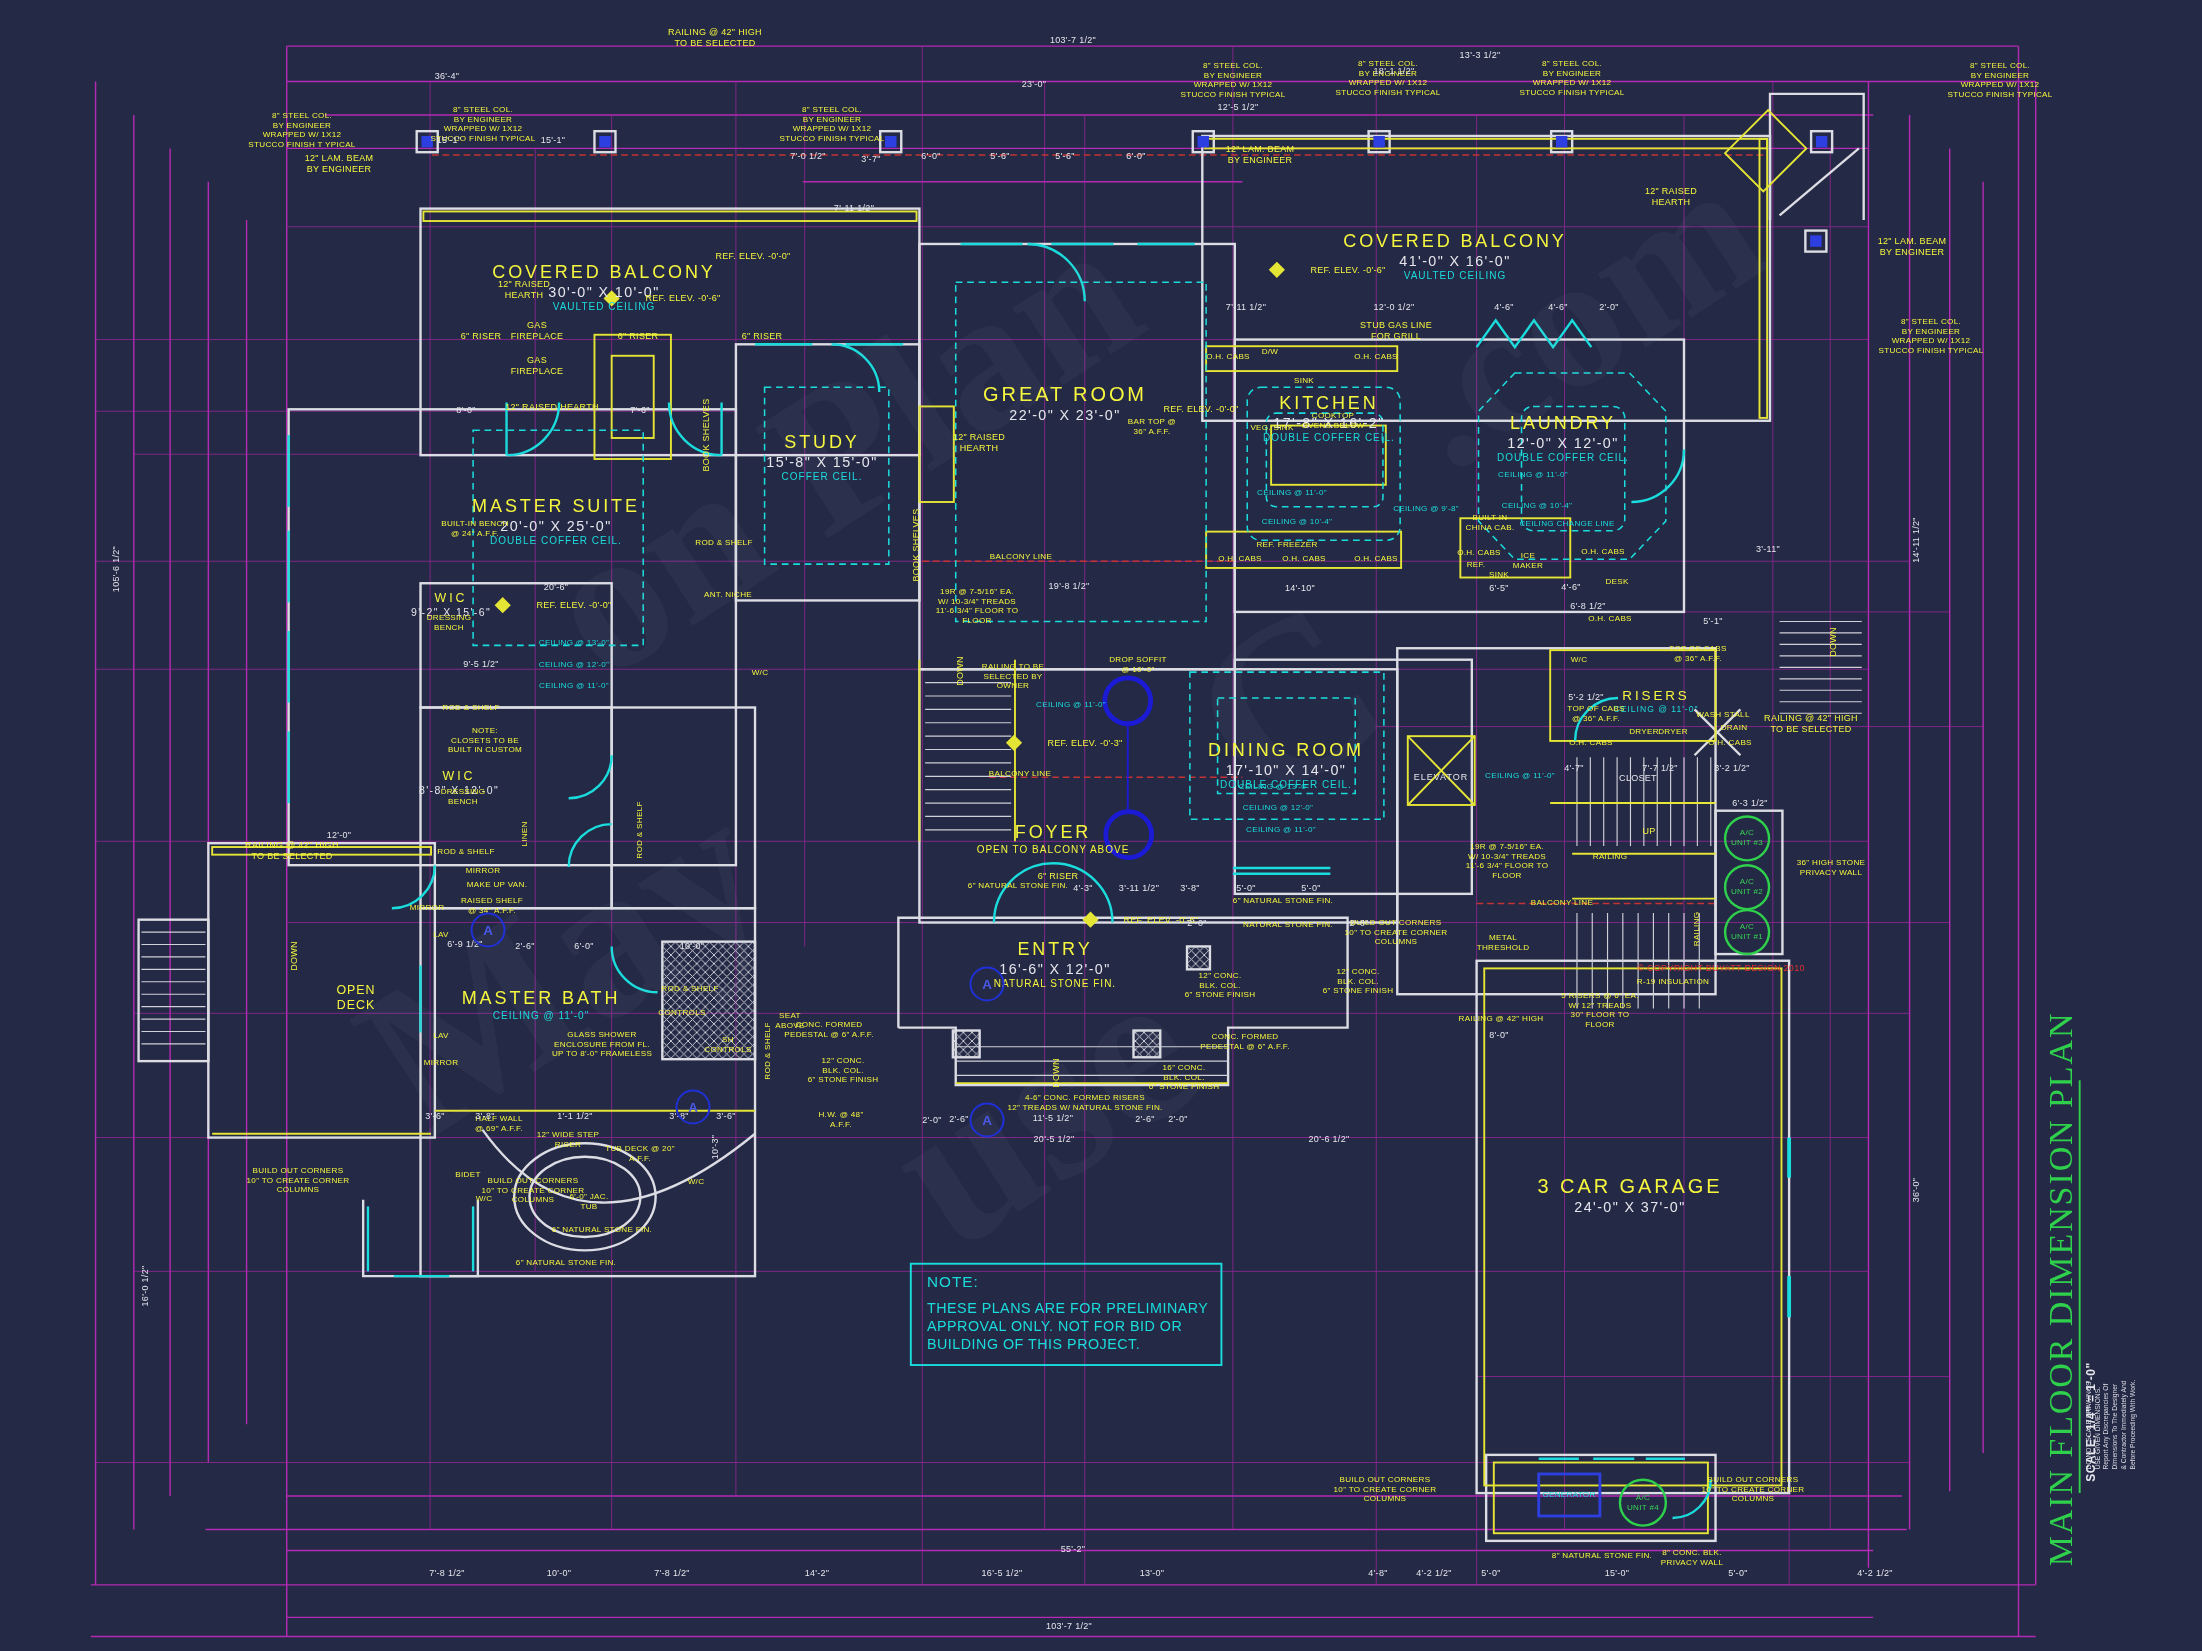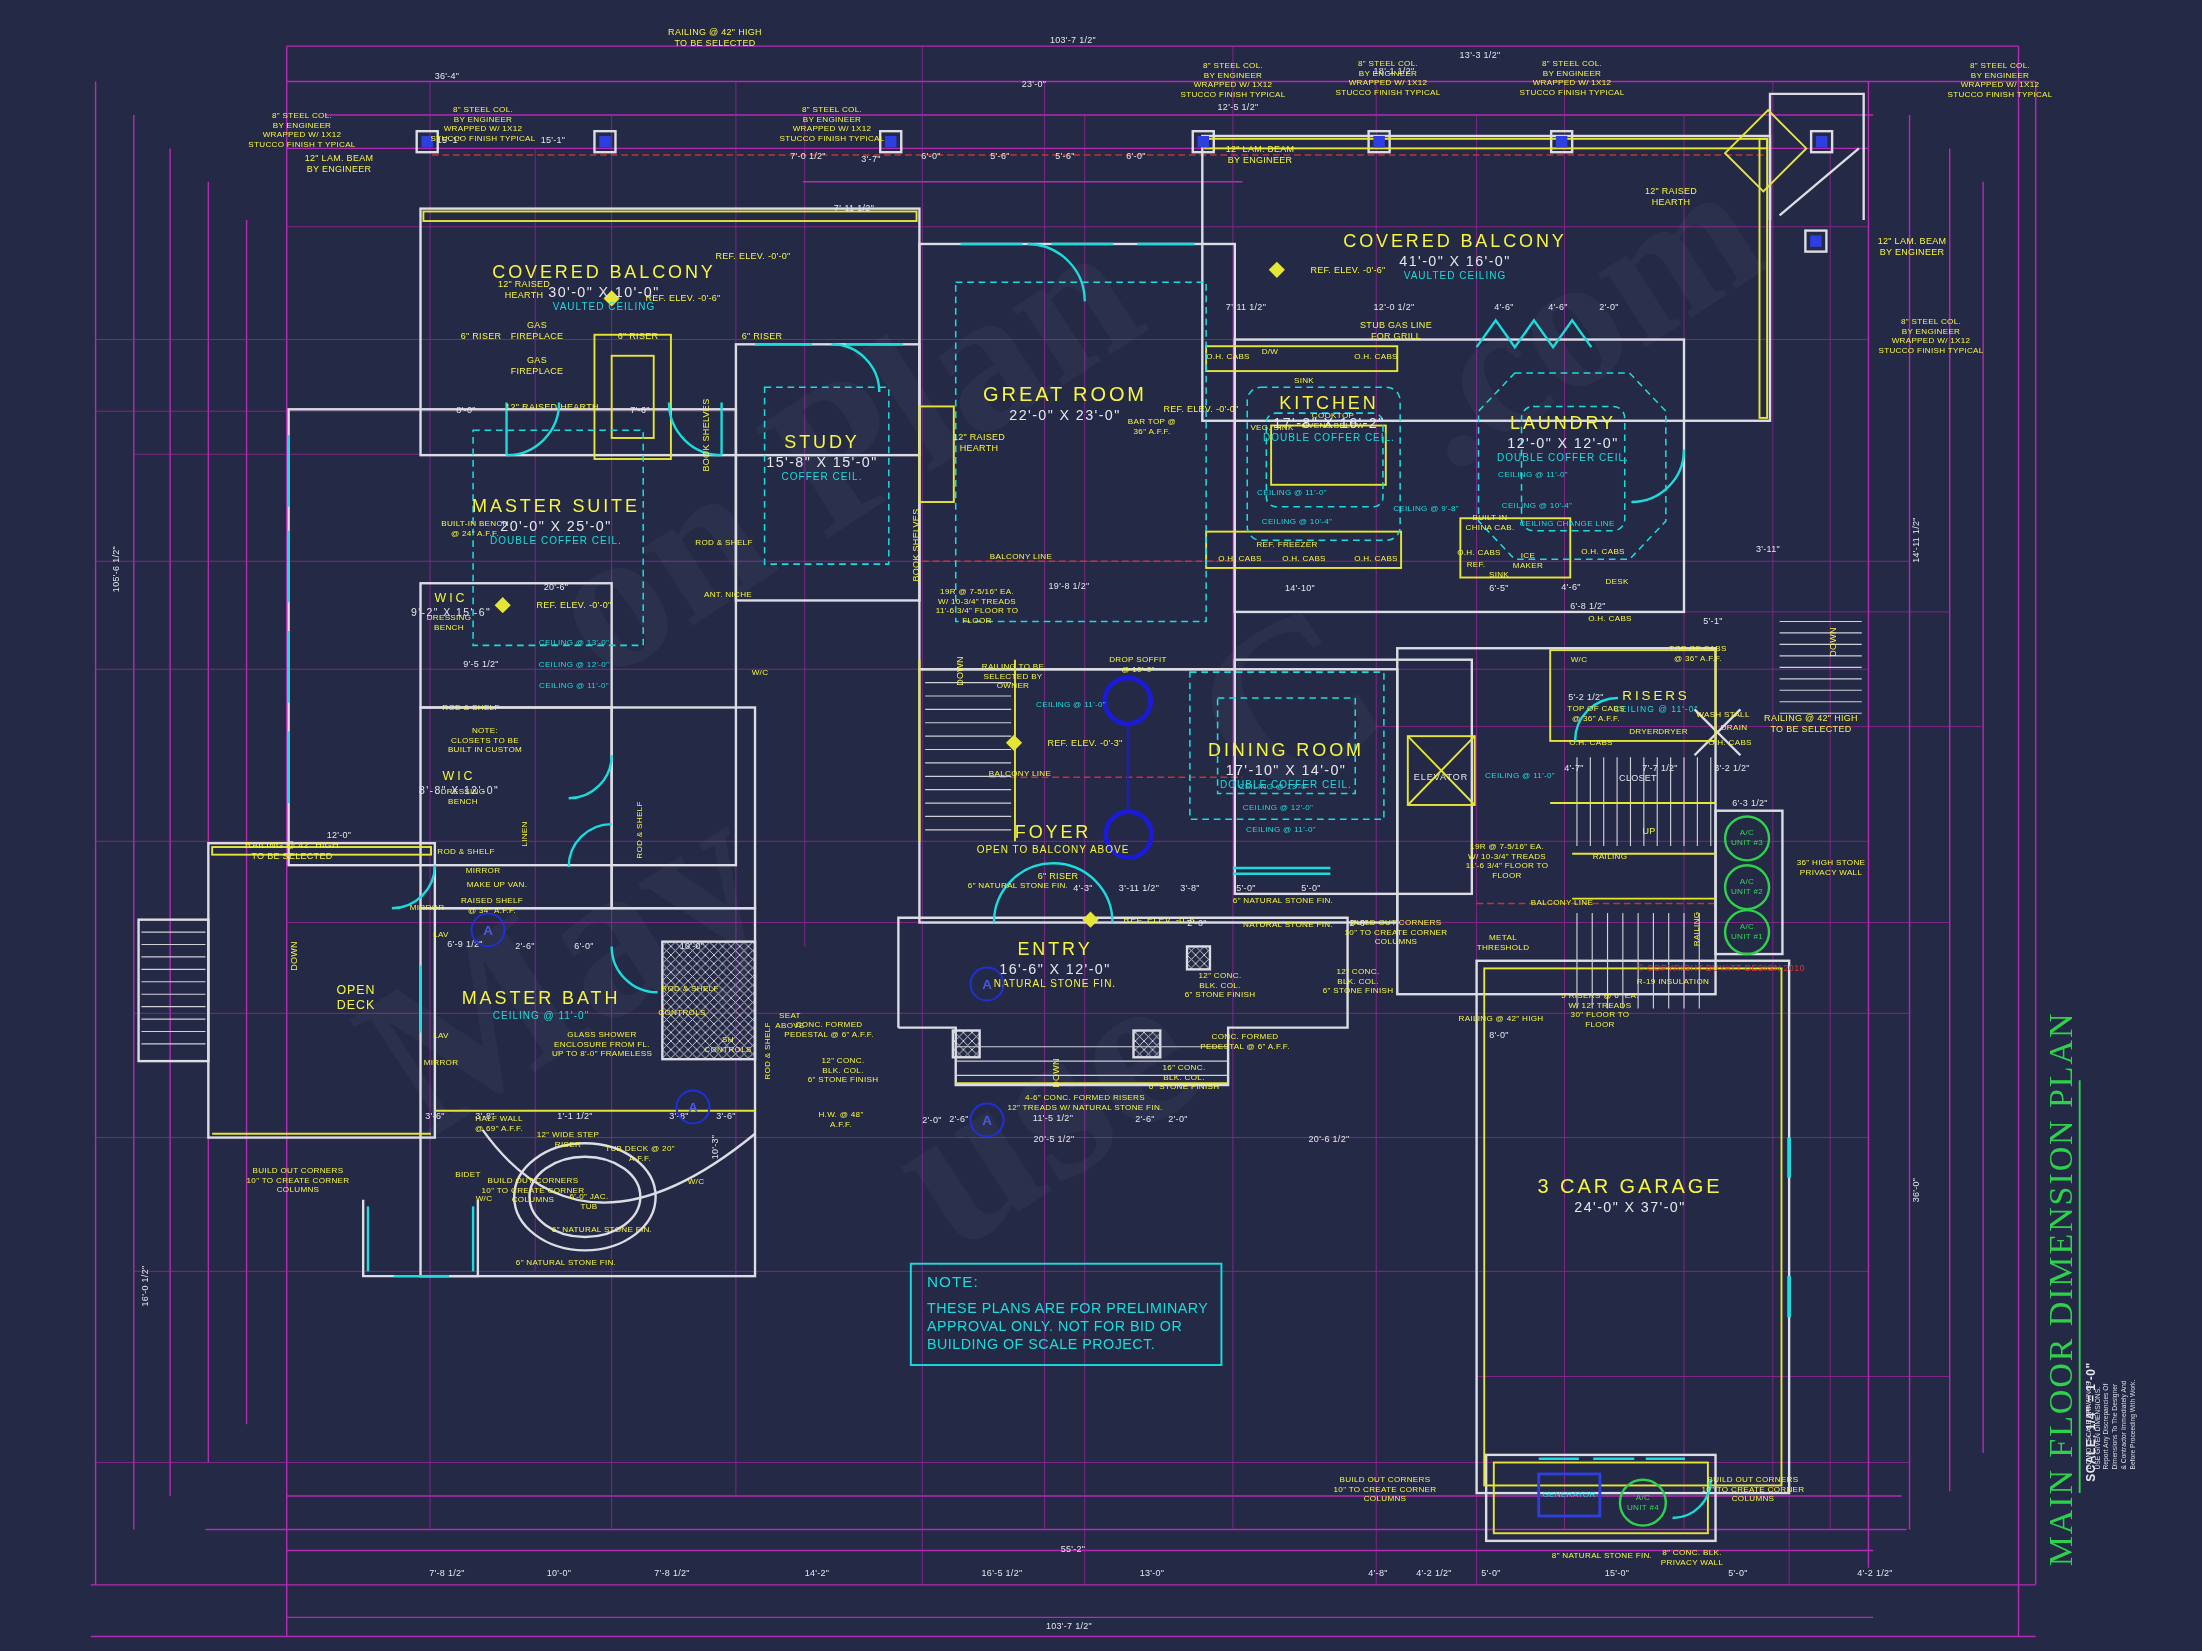--- a/index.html
+++ b/index.html
@@ -741,21 +741,21 @@
 UNIT #4</div>
 
 <div class="bubble" style="left:488px;top:930px">A</div>
 <div class="bubble" style="left:693px;top:1107px">A</div>
 <div class="bubble" style="left:987px;top:984px">A</div>
 <div class="bubble" style="left:987px;top:1120px">A</div>
 
 <div class="note-h" style="left:927px;top:1273px">NOTE:</div>
 <div class="note-b" style="left:927px;top:1300px">THESE PLANS ARE FOR PRELIMINARY
 APPROVAL ONLY. NOT FOR BID OR
-BUILDING OF SCALE PROJECT.</div>
+BUILDING OF THIS PROJECT.</div>
 
 <div class="lb r s9" style="left:1721px;top:968px">© COPYRIGHT BUYATT DESIGN 2010</div>
 
 <div class="vtitle" style="left:2061px;top:1289px">MAIN FLOOR DIMENSION PLAN</div>
 <div class="vscale" style="left:2091px;top:1422px">SCALE:  1/4" = 1'-0"</div>
 <div class="vdisc" style="left:2111px;top:1424px">DO NOT SCALE DRAWINGS USE GIVEN DIMENSIONS.
 Report Any Discrepancies Of Dimensions To The Designer
 &amp; Contractor Immediately And Before Proceeding With Work.</div>
 
 </div>

